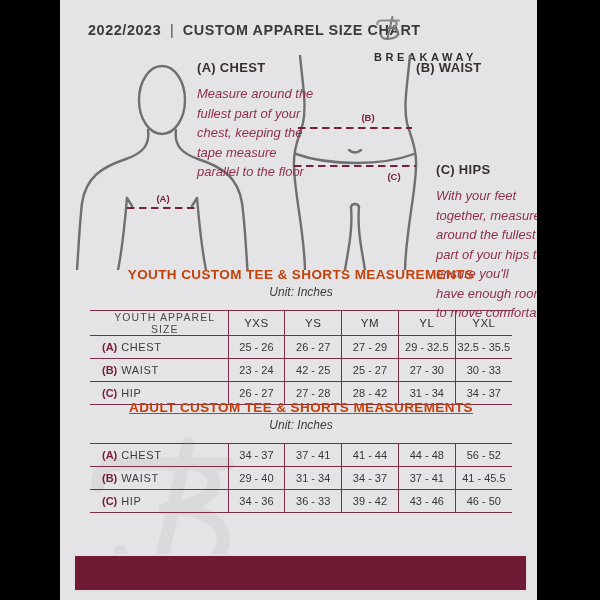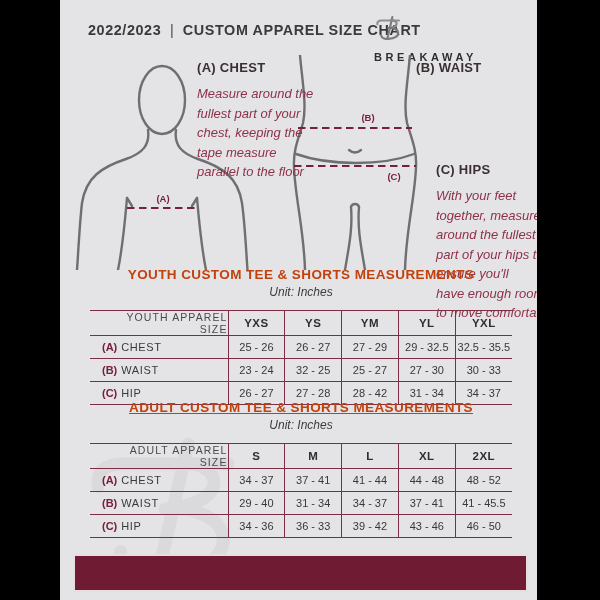--- a/index.html
+++ b/index.html
@@ -53,23 +53,23 @@
     height:22px;border-top:1.5px solid #7d2d44;
     font-size:11px;color:#38383a;text-align:center;padding:0;
     vertical-align:middle;
   }
   .size-table tr:first-child td{border-top:none;}
   .size-table td + td{border-left:1.5px solid #7d2d44;}
   .size-table td.lbl{
     text-align:left;padding-left:12px;
   }
   .size-table td.hdr-lbl{
-    text-align:right;padding-left:12px;font-size:10.5px;letter-spacing:1.1px;color:#4a4a4c;
-  }
-  .size-table td.size-hdr{font-weight:bold;font-size:11.5px;color:#2f2f31;letter-spacing:.5px;margin-top:9px;}
+    text-align:center;padding-left:12px;font-size:10.5px;letter-spacing:1.1px;color:#4a4a4c;
+  }
+  .size-table td.size-hdr{font-weight:normal;font-size:11.5px;color:#2f2f31;letter-spacing:.5px;margin-top:9px;}
   .pfx{font-weight:bold;color:#76203a;margin-right:4px;}
   .row-name{color:#3a3a3c;letter-spacing:.6px;margin-top:16px;}
   
   .watermark{position:absolute;left:18px;top:424px;opacity:.5;z-index:0;}
   .footer-bar{
     position:absolute;left:13px;top:554px;width:451px;height:34px;
     background:#6e1b33;border:2px solid #e6dee1;z-index:5;
   }
 </style>
 </head>
@@ -172,21 +172,21 @@
       <td class="lbl"><span class="pfx">(A)</span><span class="row-name">CHEST</span></td>
       <td>25 - 26</td>
       <td>26 - 27</td>
       <td>27 - 29</td>
       <td>29 - 32.5</td>
       <td>32.5 - 35.5</td>
     </tr>
     <tr>
       <td class="lbl"><span class="pfx">(B)</span><span class="row-name">WAIST</span></td>
       <td>23 - 24</td>
-      <td>32 - 25</td>
+      <td>42 - 25</td>
       <td>25 - 27</td>
       <td>27 - 30</td>
       <td>30 - 33</td>
     </tr>
     <tr>
       <td class="lbl"><span class="pfx">(C)</span><span class="row-name">HIP</span></td>
       <td>26 - 27</td>
       <td>27 - 28</td>
       <td>28 - 42</td>
       <td>31 - 34</td>
@@ -201,35 +201,27 @@
   <table class="size-table" style="top:443px;">
     <colgroup>
         <col style="width:138px">
         <col>
         <col>
         <col>
         <col>
         <col>
       </colgroup>
     <tbody>
-        <tr>
-      <td class="hdr-lbl">ADULT APPAREL SIZE</td>
-      <td class="size-hdr">S</td>
-      <td class="size-hdr">M</td>
-      <td class="size-hdr">L</td>
-      <td class="size-hdr">XL</td>
-      <td class="size-hdr">2XL</td>
-    </tr>
     <tr>
       <td class="lbl"><span class="pfx">(A)</span><span class="row-name">CHEST</span></td>
       <td>34 - 37</td>
       <td>37 - 41</td>
       <td>41 - 44</td>
       <td>44 - 48</td>
-      <td>48 - 52</td>
+      <td>56 - 52</td>
     </tr>
     <tr>
       <td class="lbl"><span class="pfx">(B)</span><span class="row-name">WAIST</span></td>
       <td>29 - 40</td>
       <td>31 - 34</td>
       <td>34 - 37</td>
       <td>37 - 41</td>
       <td>41 - 45.5</td>
     </tr>
     <tr>

